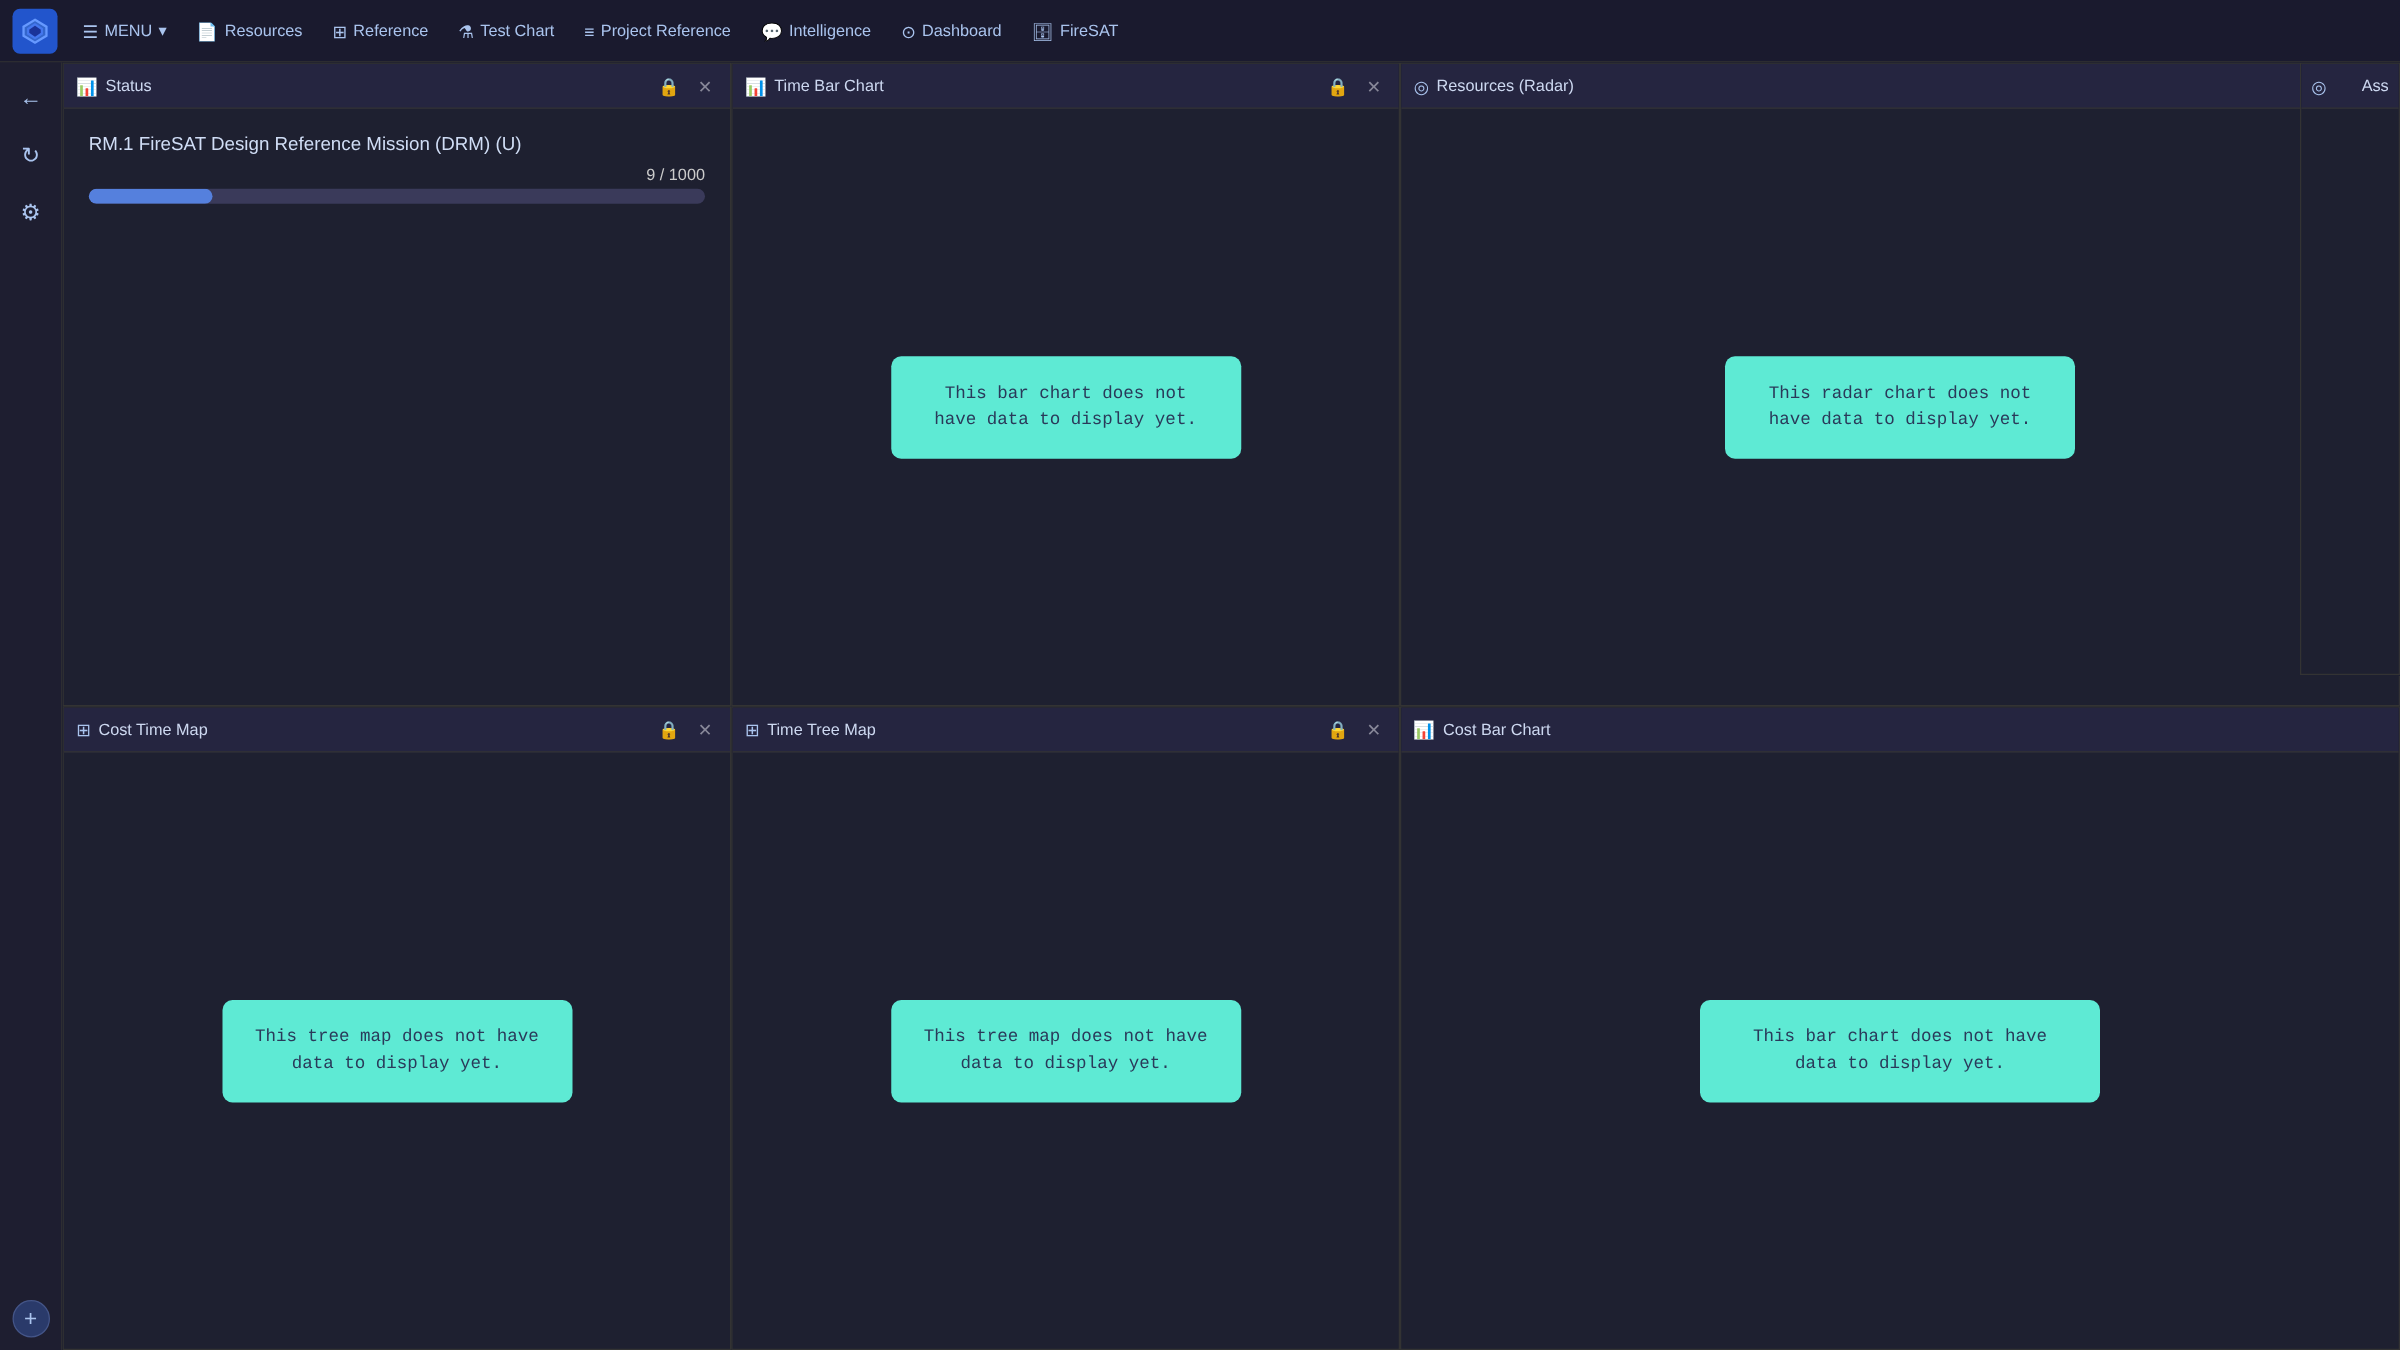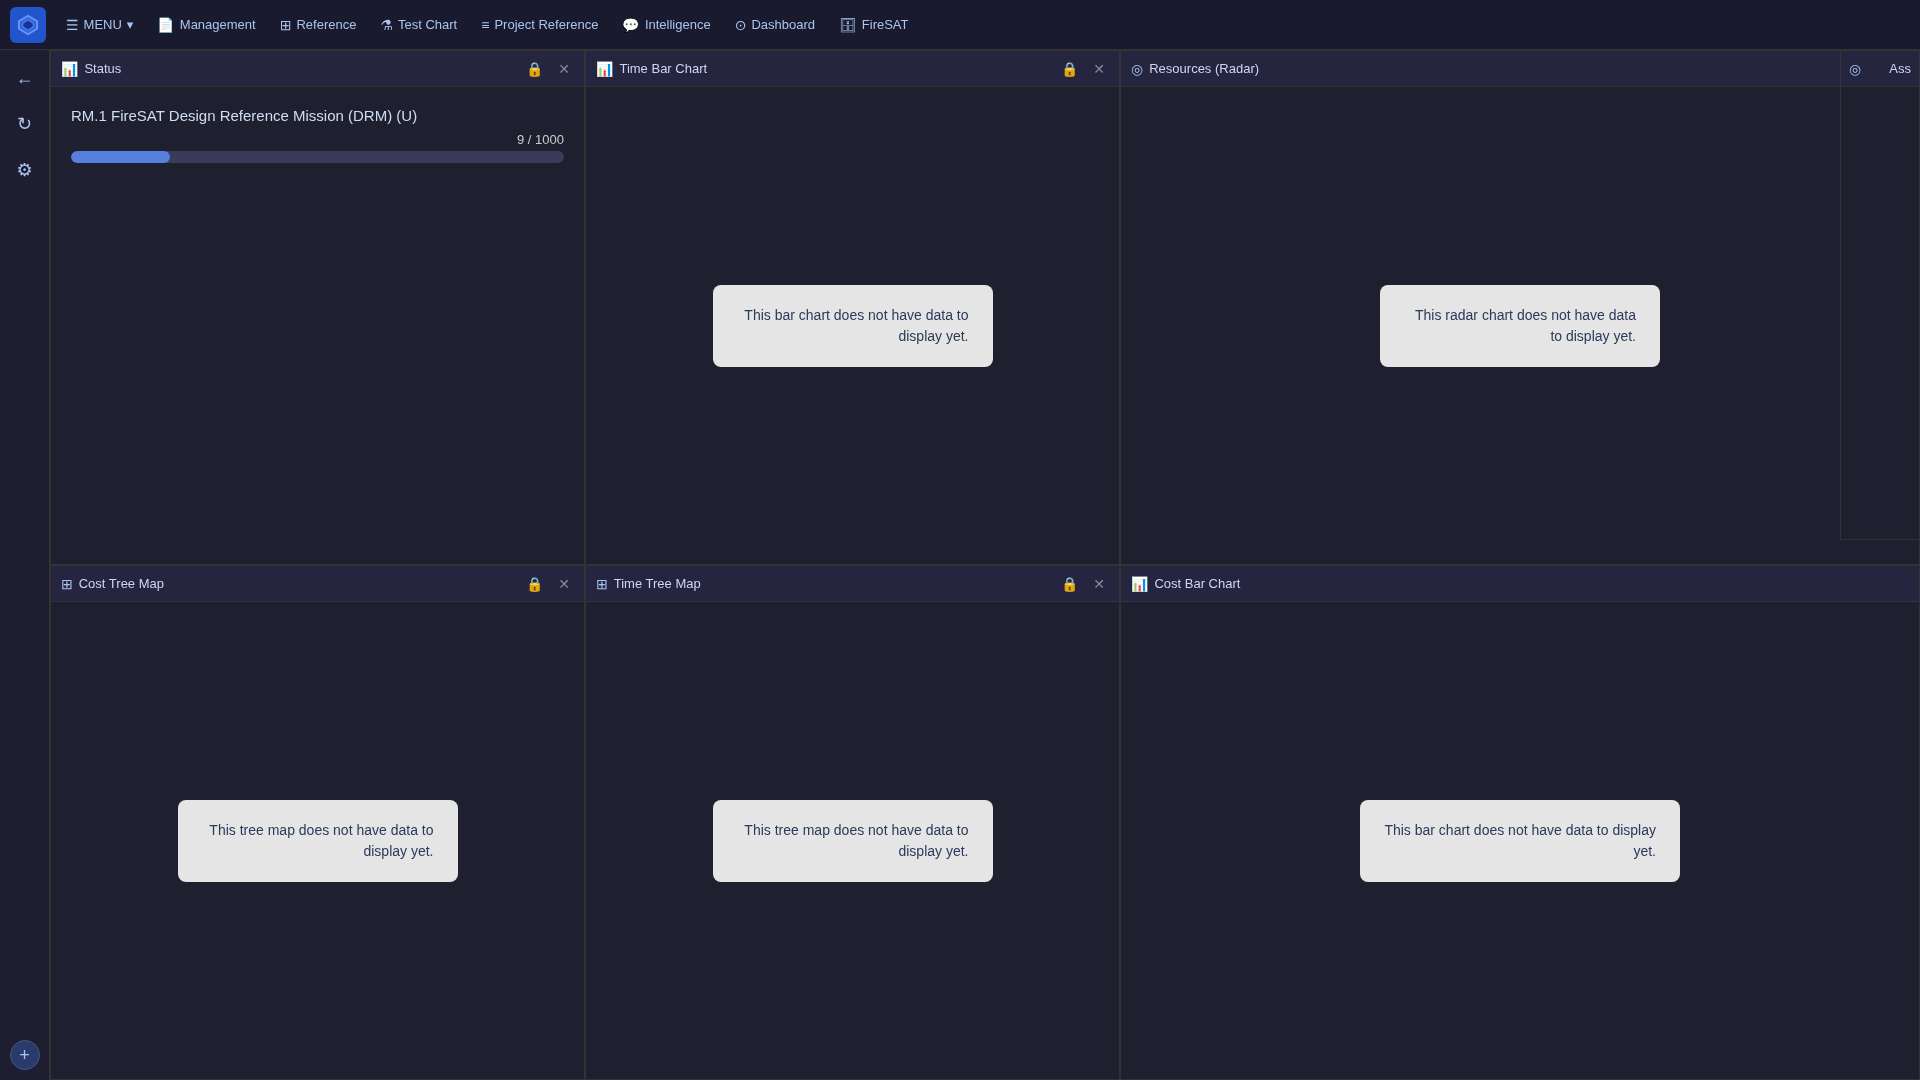--- a/index.html
+++ b/index.html
@@ -162,29 +162,30 @@
       overflow: hidden;
     }
     .progress-bar-fill {
       height: 100%;
       background: #5580dd;
       border-radius: 6px;
     }
 
     
     .empty-bubble {
-      background: #e5e5e5;
+      background: #5eead4;
       color: #2a3a5a;
       font-size: 14px;
       font-weight: 500;
-      text-align: right;
+      text-align: center;
       padding: 20px 24px;
       border-radius: 8px;
       line-height: 1.5;
       max-width: 280px;
+      font-family: Liberation Mono, monospace;
     }
 
     
     .add-btn {
       position: absolute;
       bottom: 14px;
       left: 14px;
       width: 30px;
       height: 30px;
       background: #2a3a6a;
@@ -208,21 +209,21 @@
       <polygon points="12,6 18,10 18,14 12,18 6,14 6,10" fill="#1a3399" stroke="#4477ee"></polygon>
     </svg>
   </div>
   <div class="nav-item">
     <span class="nav-icon">☰</span>
     <span>MENU</span>
     <span>▾</span>
   </div>
   <div class="nav-item">
     <span class="nav-icon">📄</span>
-    <span>Management</span>
+    <span>Resources</span>
   </div>
   <div class="nav-item">
     <span class="nav-icon">⊞</span>
     <span>Reference</span>
   </div>
   <div class="nav-item">
     <span class="nav-icon">⚗</span>
     <span>Test Chart</span>
   </div>
   <div class="nav-item">
@@ -311,21 +312,21 @@
       </div>
       <div class="panel-body">
         <div class="empty-bubble">This radar chart does not have data to display yet.</div>
       </div>
     </div>
 
     <div class="panel">
       <div class="panel-header">
         <div class="panel-title">
           <span class="icon">⊞</span>
-          <span>Cost Tree Map</span>
+          <span>Cost Time Map</span>
         </div>
         <div class="panel-controls">
           <span class="panel-ctrl-btn">🔒</span>
           <span class="panel-ctrl-btn">✕</span>
         </div>
       </div>
       <div class="panel-body">
         <div class="empty-bubble">This tree map does not have data to display yet.</div>
       </div>
     </div>

